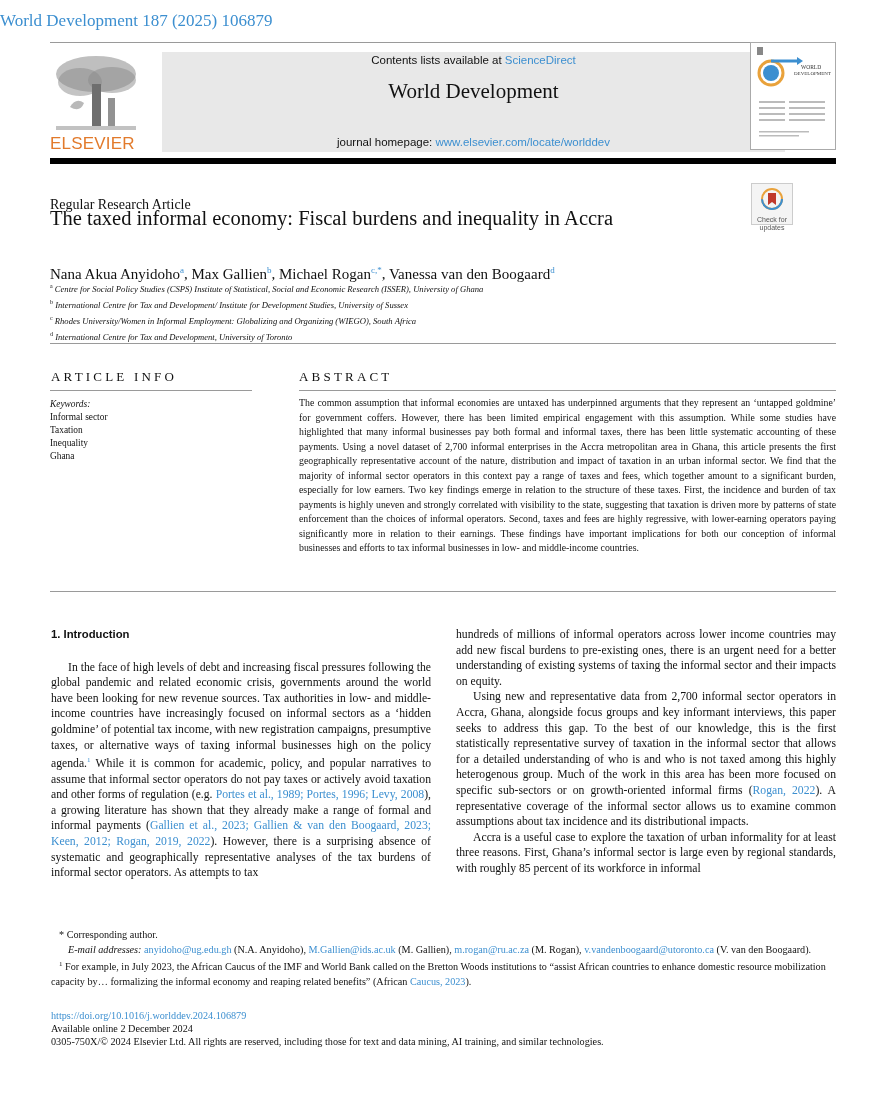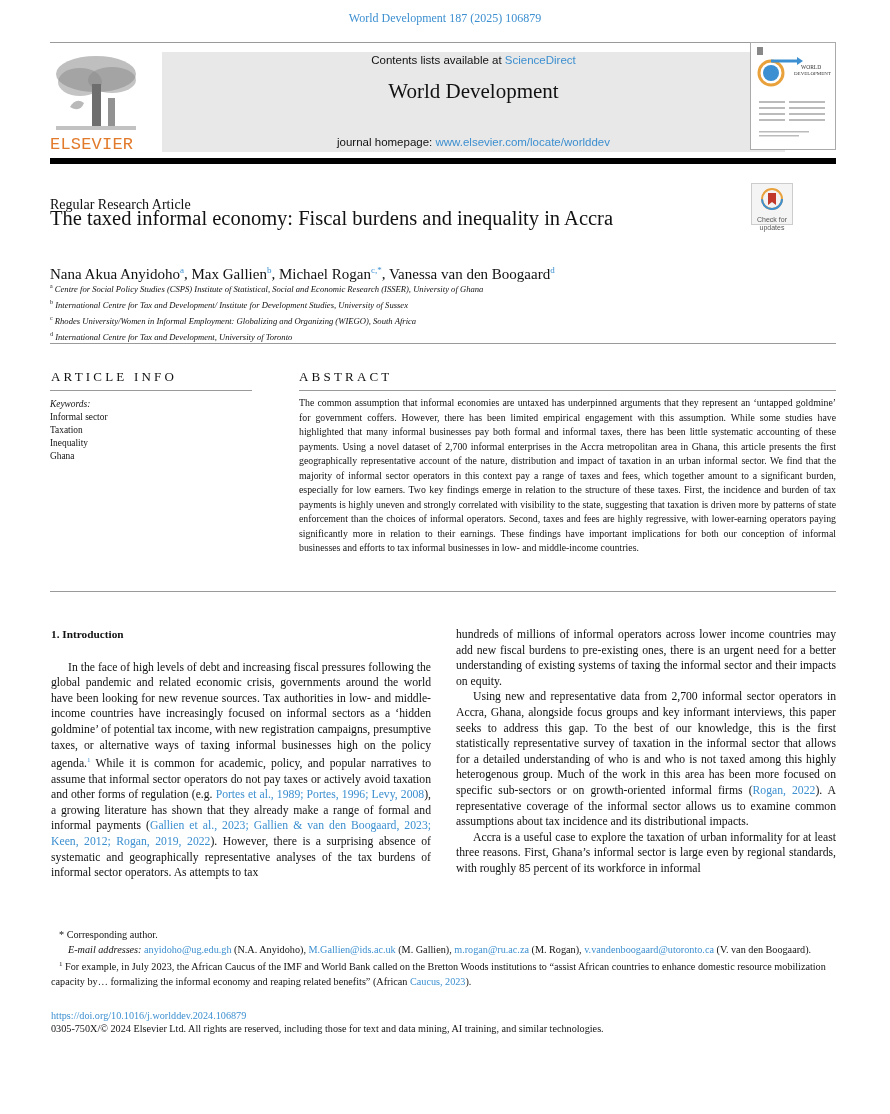--- a/index.html
+++ b/index.html
@@ -1,25 +1,25 @@
 <!DOCTYPE html>
 <html><head>
 <meta charset="utf-8">
 <style>
   * { box-sizing: border-box; margin: 0; padding: 0; }
   html, body { width: 890px; height: 1114px; background: #ffffff; overflow: hidden; }
   body { font-family: "Liberation Serif", "DejaVu Serif", serif; color: #111; position: relative; }
   a, .link { color: #3c8fd0; text-decoration: none; }
 
-  .running-head { position: absolute; top: 11px; left: 0; width: 890px; text-align: center; font-size: 12px; }
+  .running-head { position: absolute; top: 11px; left: 0; width: 890px; text-align: left; font-size: 17px; }
 
   .masthead { position: absolute; top: 42px; left: 50px; width: 786px; height: 122px; }
   .masthead .top-rule { position: absolute; top: 0; left: 0; width: 700px; height: 1px; background: #9a9a9a; }
   .logo { position: absolute; top: 10px; left: 0; width: 92px; height: 100px; }
-  .logo-word { position: absolute; bottom: -2px; left: 0; width: 92px; font-size: 17px; color: #e27a2b; letter-spacing: 0.2px; font-family: Liberation Mono, monospace; }
+  .logo-word { position: absolute; bottom: -2px; left: 0; width: 92px; font-size: 17px; color: #e27a2b; letter-spacing: 0.2px; font-family: Liberation Sans, sans-serif; }
   .journal-band { position: absolute; top: 10px; left: 112px; width: 623px; height: 100px; background: #e8e8e8; text-align: center; }
   .journal-band .contents { margin-top: 2px; font-size: 11.5px; font-family: "Liberation Sans", sans-serif; }
   .journal-band .jtitle { margin-top: 13px; font-size: 21px; }
   .journal-band .homepage { position: absolute; bottom: 4px; left: 0; width: 100%; font-size: 11.5px; font-family: "Liberation Sans", sans-serif; }
   .cover { position: absolute; top: 0px; left: 700px; width: 86px; height: 108px; border: 1px solid #aaa; background: #fff; }
   .thick-rule { position: absolute; top: 116px; left: 0; width: 786px; height: 6px; background: #000; }
 
   .article-type { position: absolute; top: 181px; left: 50px; font-size: 14px; margin-top: 16px; }
   .article-title { position: absolute; top: 207px; left: 50px; font-size: 20.5px; }
   .crossmark { position: absolute; top: 183px; left: 751px; width: 42px; height: 42px; border: 1px solid #ccc; background: #f4f4f4; text-align: center; }
@@ -33,21 +33,21 @@
   .section-head { position: absolute; font-size: 13px; letter-spacing: 3.2px; }
   .keywords { position: absolute; top: 398px; left: 50px; font-size: 9.4px; line-height: 13px; }
   .keywords .kw-label { font-style: italic; }
   .abstract { position: absolute; top: 396px; left: 299px; width: 537px; font-size: 9.8px; line-height: 14.5px; text-align: justify; }
 
   .col { position: absolute; top: 627px; width: 380px; font-size: 11.7px; line-height: 15.6px; text-align: justify; hyphens: manual; }
   .col p { text-indent: 17px; }
   .col p.noindent { text-indent: 0; }
   .col-left { left: 51px; }
   .col-right { left: 456px; top: 627px; }
-  .sec-title { font-weight: bold; font-size: 11.3px; margin-bottom: 17px; font-family: Liberation Serif, serif; }
+  .sec-title { font-weight: bold; font-size: 11.3px; margin-bottom: 17px; font-family: Liberation Sans, sans-serif; }
   .col sup { font-size: 7px; color: #3c8fd0; }
 
   .footnotes { position: absolute; top: 928px; left: 51px; width: 786px; font-size: 10.2px; line-height: 14.6px; }
   .footnotes .fn-indent { padding-left: 17px; }
   .footnotes sup { font-size: 7px; }
   .pubinfo { position: absolute; top: 1010px; left: 51px; font-size: 10.2px; line-height: 12.8px; }
 </style>
 </head>
 <body>
 
@@ -176,14 +176,15 @@
     <a class="link">v.vandenboogaard@utoronto.ca</a>
     <span>(V. van den Boogaard).</span>
   </div>
   <div style="text-indent:8px;">
     <sup>1</sup> <span>For example, in July 2023, the African Caucus of the IMF and World Bank called on the Bretton Woods institutions to “assist African countries to enhance domestic resource mobilization capacity by… formalizing the informal economy and reaping related benefits” (African </span><a class="link">Caucus, 2023</a><span>).</span>
   </div>
 </div>
 
 <div class="pubinfo">
   <div><a class="link">https://doi.org/10.1016/j.worlddev.2024.106879</a></div>
+  <div>Available online 2 December 2024</div>
   <div>0305-750X/© 2024 Elsevier Ltd. All rights are reserved, including those for text and data mining, AI training, and similar technologies.</div>
 </div>
 
 </body></html>

